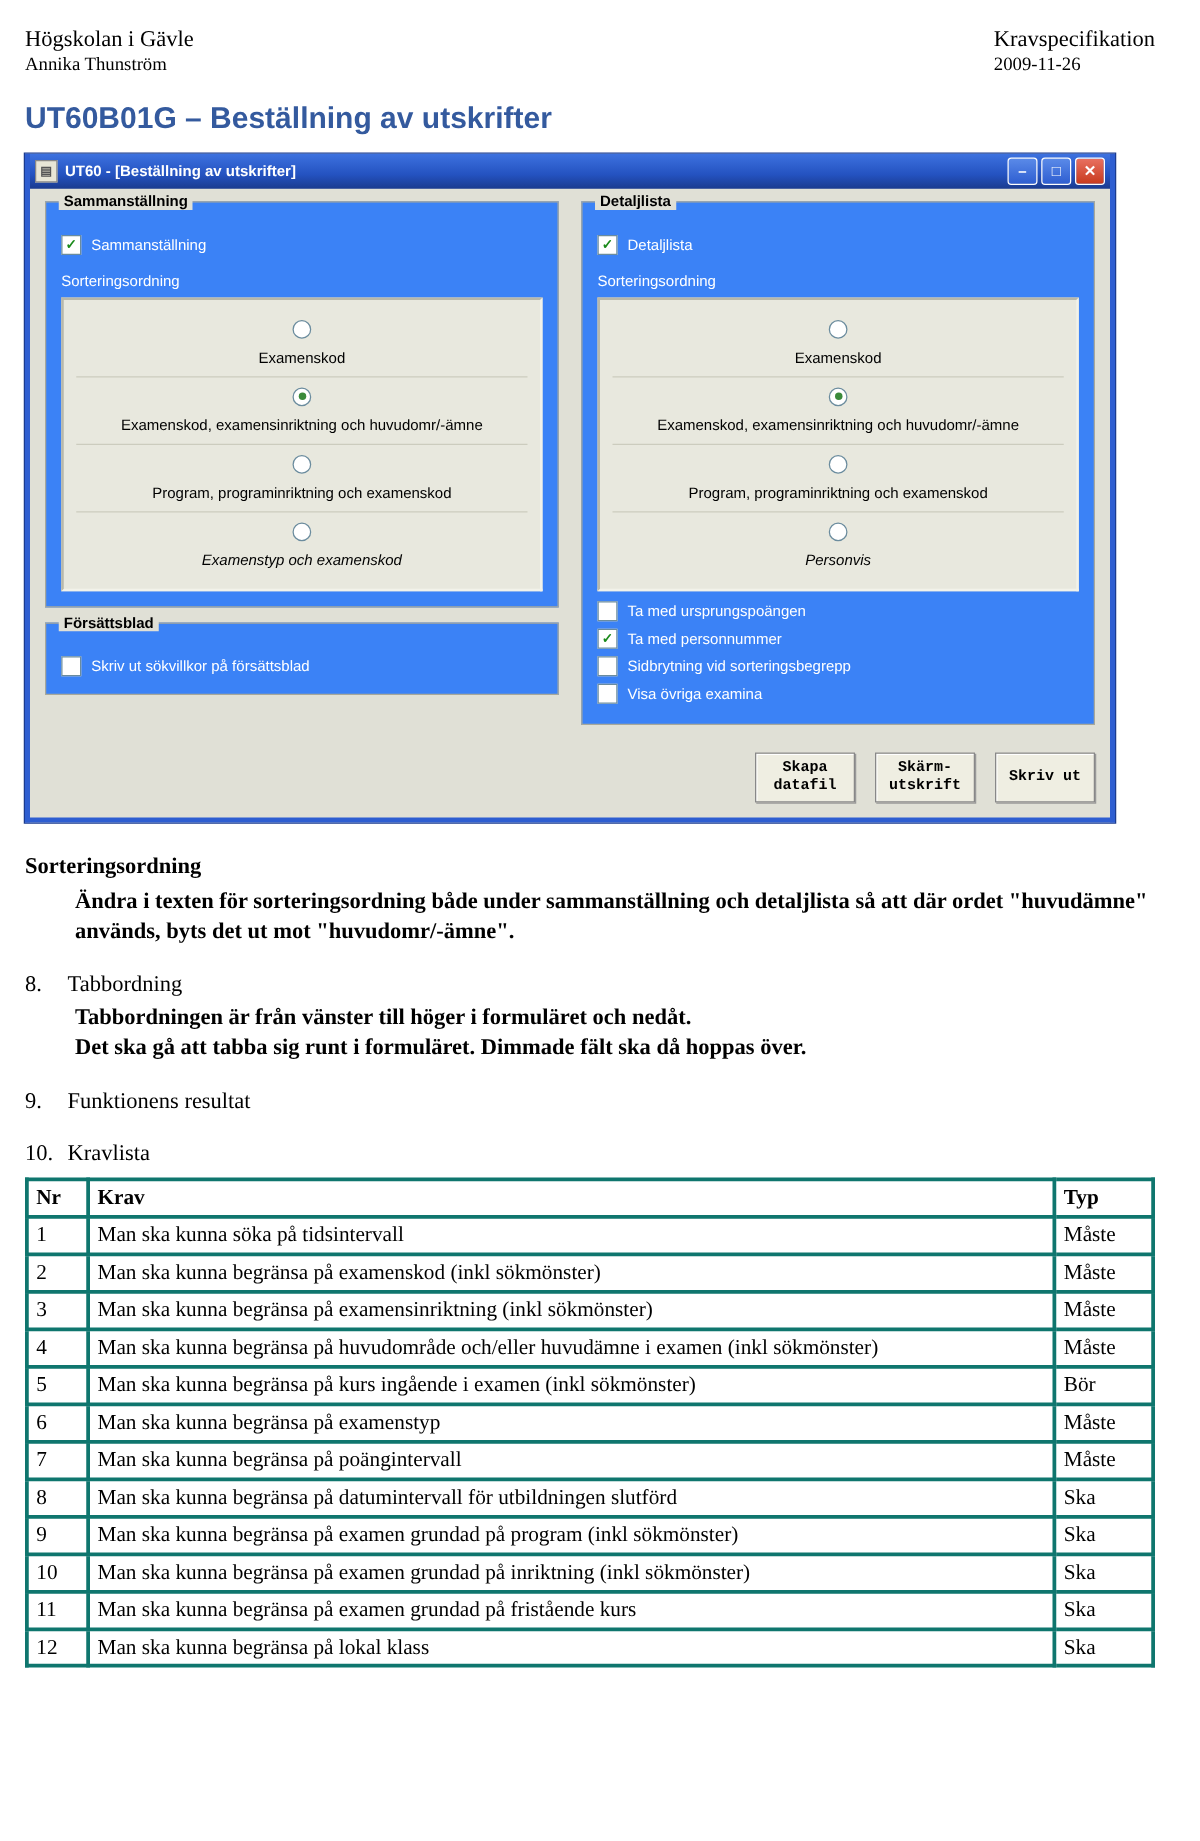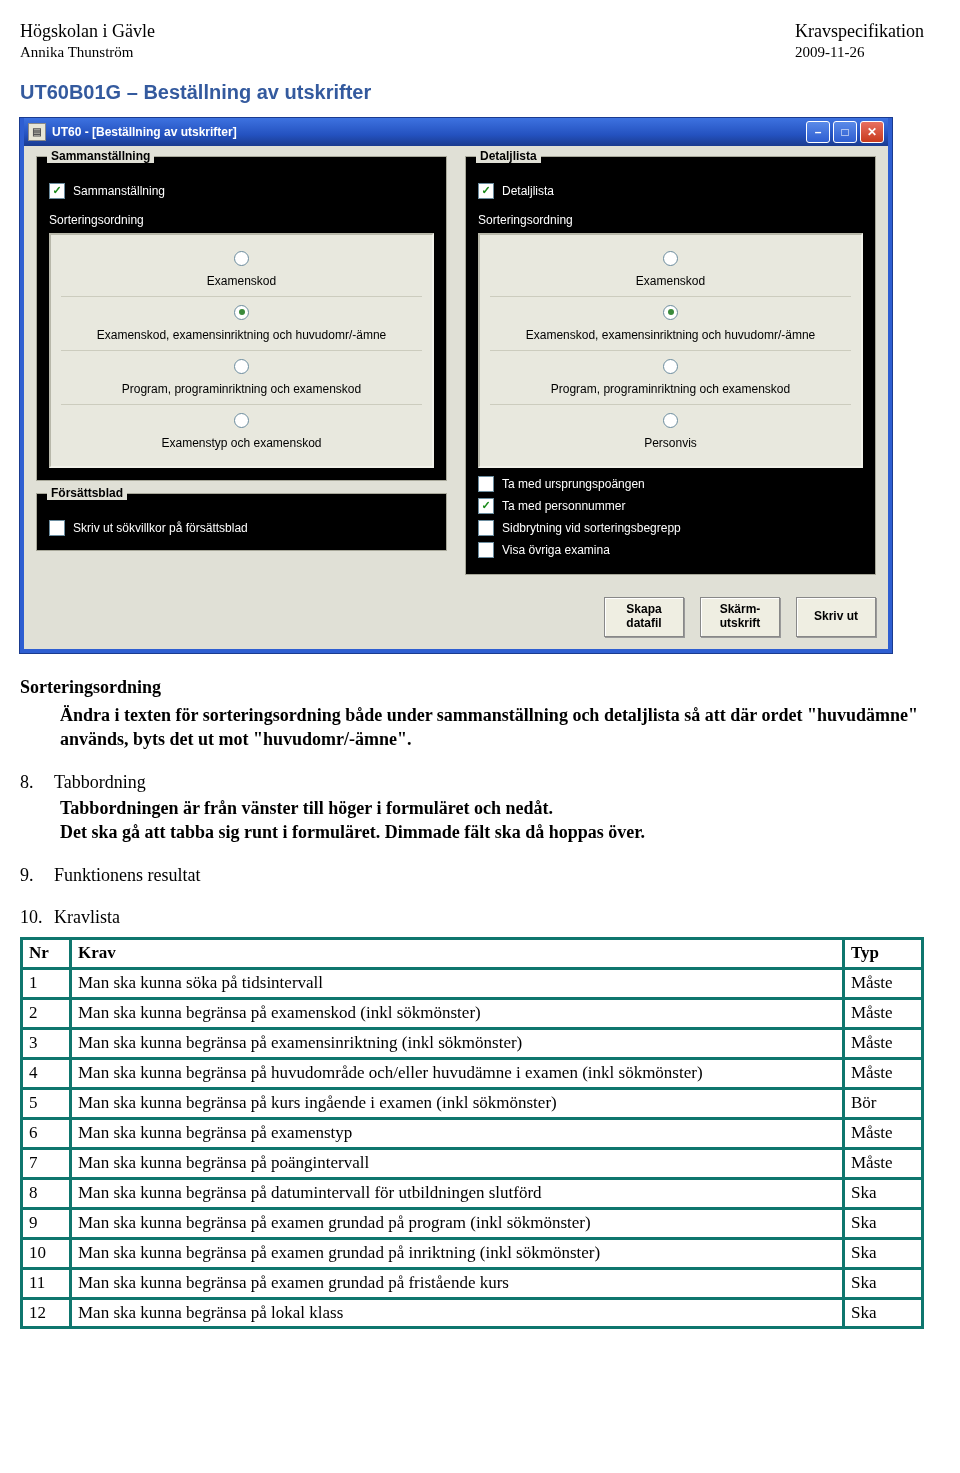--- a/index.html
+++ b/index.html
@@ -16,21 +16,21 @@
     display: flex;
     justify-content: space-between;
     font-size: 18px;
   }
   .doc-header .left, .doc-header .right { line-height: 1.3; }
   .doc-header .sub { font-size: 15px; }
   .doc-title {
     color: #345a9e;
     font-family: Arial, sans-serif;
     font-weight: bold;
-    font-size: 20px;
+    font-size: 24px;
     margin: 18px 0 14px 0;
   }
 
   
   .win {
     font-family: Tahoma, Arial, sans-serif;
     font-size: 12px;
     border: 4px solid #2e5ed1;
     border-top: none;
     background: #e0e0d6;
@@ -68,21 +68,21 @@
   .win-body { padding: 10px 12px 12px 12px; }
 
   .two-cols { display:flex; gap:18px; }
   .col { flex:1; }
 
   .groupbox {
     border: 1px solid #a8a89a;
     position: relative;
     padding: 24px 12px 12px 12px;
     margin-bottom: 12px;
-    background:#000000;
+    background:#3b82f6;
   }
   .groupbox > .legend {
     position:absolute;
     top:-8px; left:10px;
     background:#e0e0d6;
     padding:0 4px;
     font-weight:bold;
     color:#fff;
     background:#e0e0d6;
   }
@@ -109,38 +109,38 @@
 
   .sort-label { color:#fff; margin:12px 0 6px 0; }
 
   .sort-panel {
     border:2px solid #b8b8aa;
     border-right-color:#f2f2ea;border-bottom-color:#f2f2ea;
     background:#e8e8de;
     padding:8px 10px;
   }
   .sort-panel .radio-row { color:#000; margin:0; padding:8px 0; border-bottom:1px solid #ccccbe;flex-direction:column;}
-  .sort-panel .radio-row:last-child{border-bottom:none;}
+  .sort-panel .radio-row:last-child{border-bottom:none;font-style:italic;}
   .sort-panel .radio-row .lbl{color:#000;}
 
   .extra-checks { margin-top:6px; }
   .extra-checks .chk-row{ color:#fff; margin:2px 0;}
   .extra-checks .chk-row .lbl{color:#fff;}
 
   .forsatt { margin-top:0; }
   .forsatt .chk-row{color:#fff;}
   .forsatt .chk-row .lbl{color:#fff;}
 
   .btn-row { display:flex; justify-content:flex-end; gap:16px; margin-top:10px;}
   .btn {
     width:78px;height:38px;
     background:#efeee2;
     border:1px solid #888;
     box-shadow: inset 1px 1px 0 #fff, 1px 1px 0 #999;
-    font-family:Liberation Sans, sans-serif;
+    font-family:Liberation Mono, monospace;
     font-size:12px;
     font-weight:bold;
     text-align:center;
     display:flex;align-items:center;justify-content:center;
     cursor:pointer;
     line-height:1.15;
   }
 
   
   .body-text { font-size:18px; line-height:1.35; margin-top:22px;}

